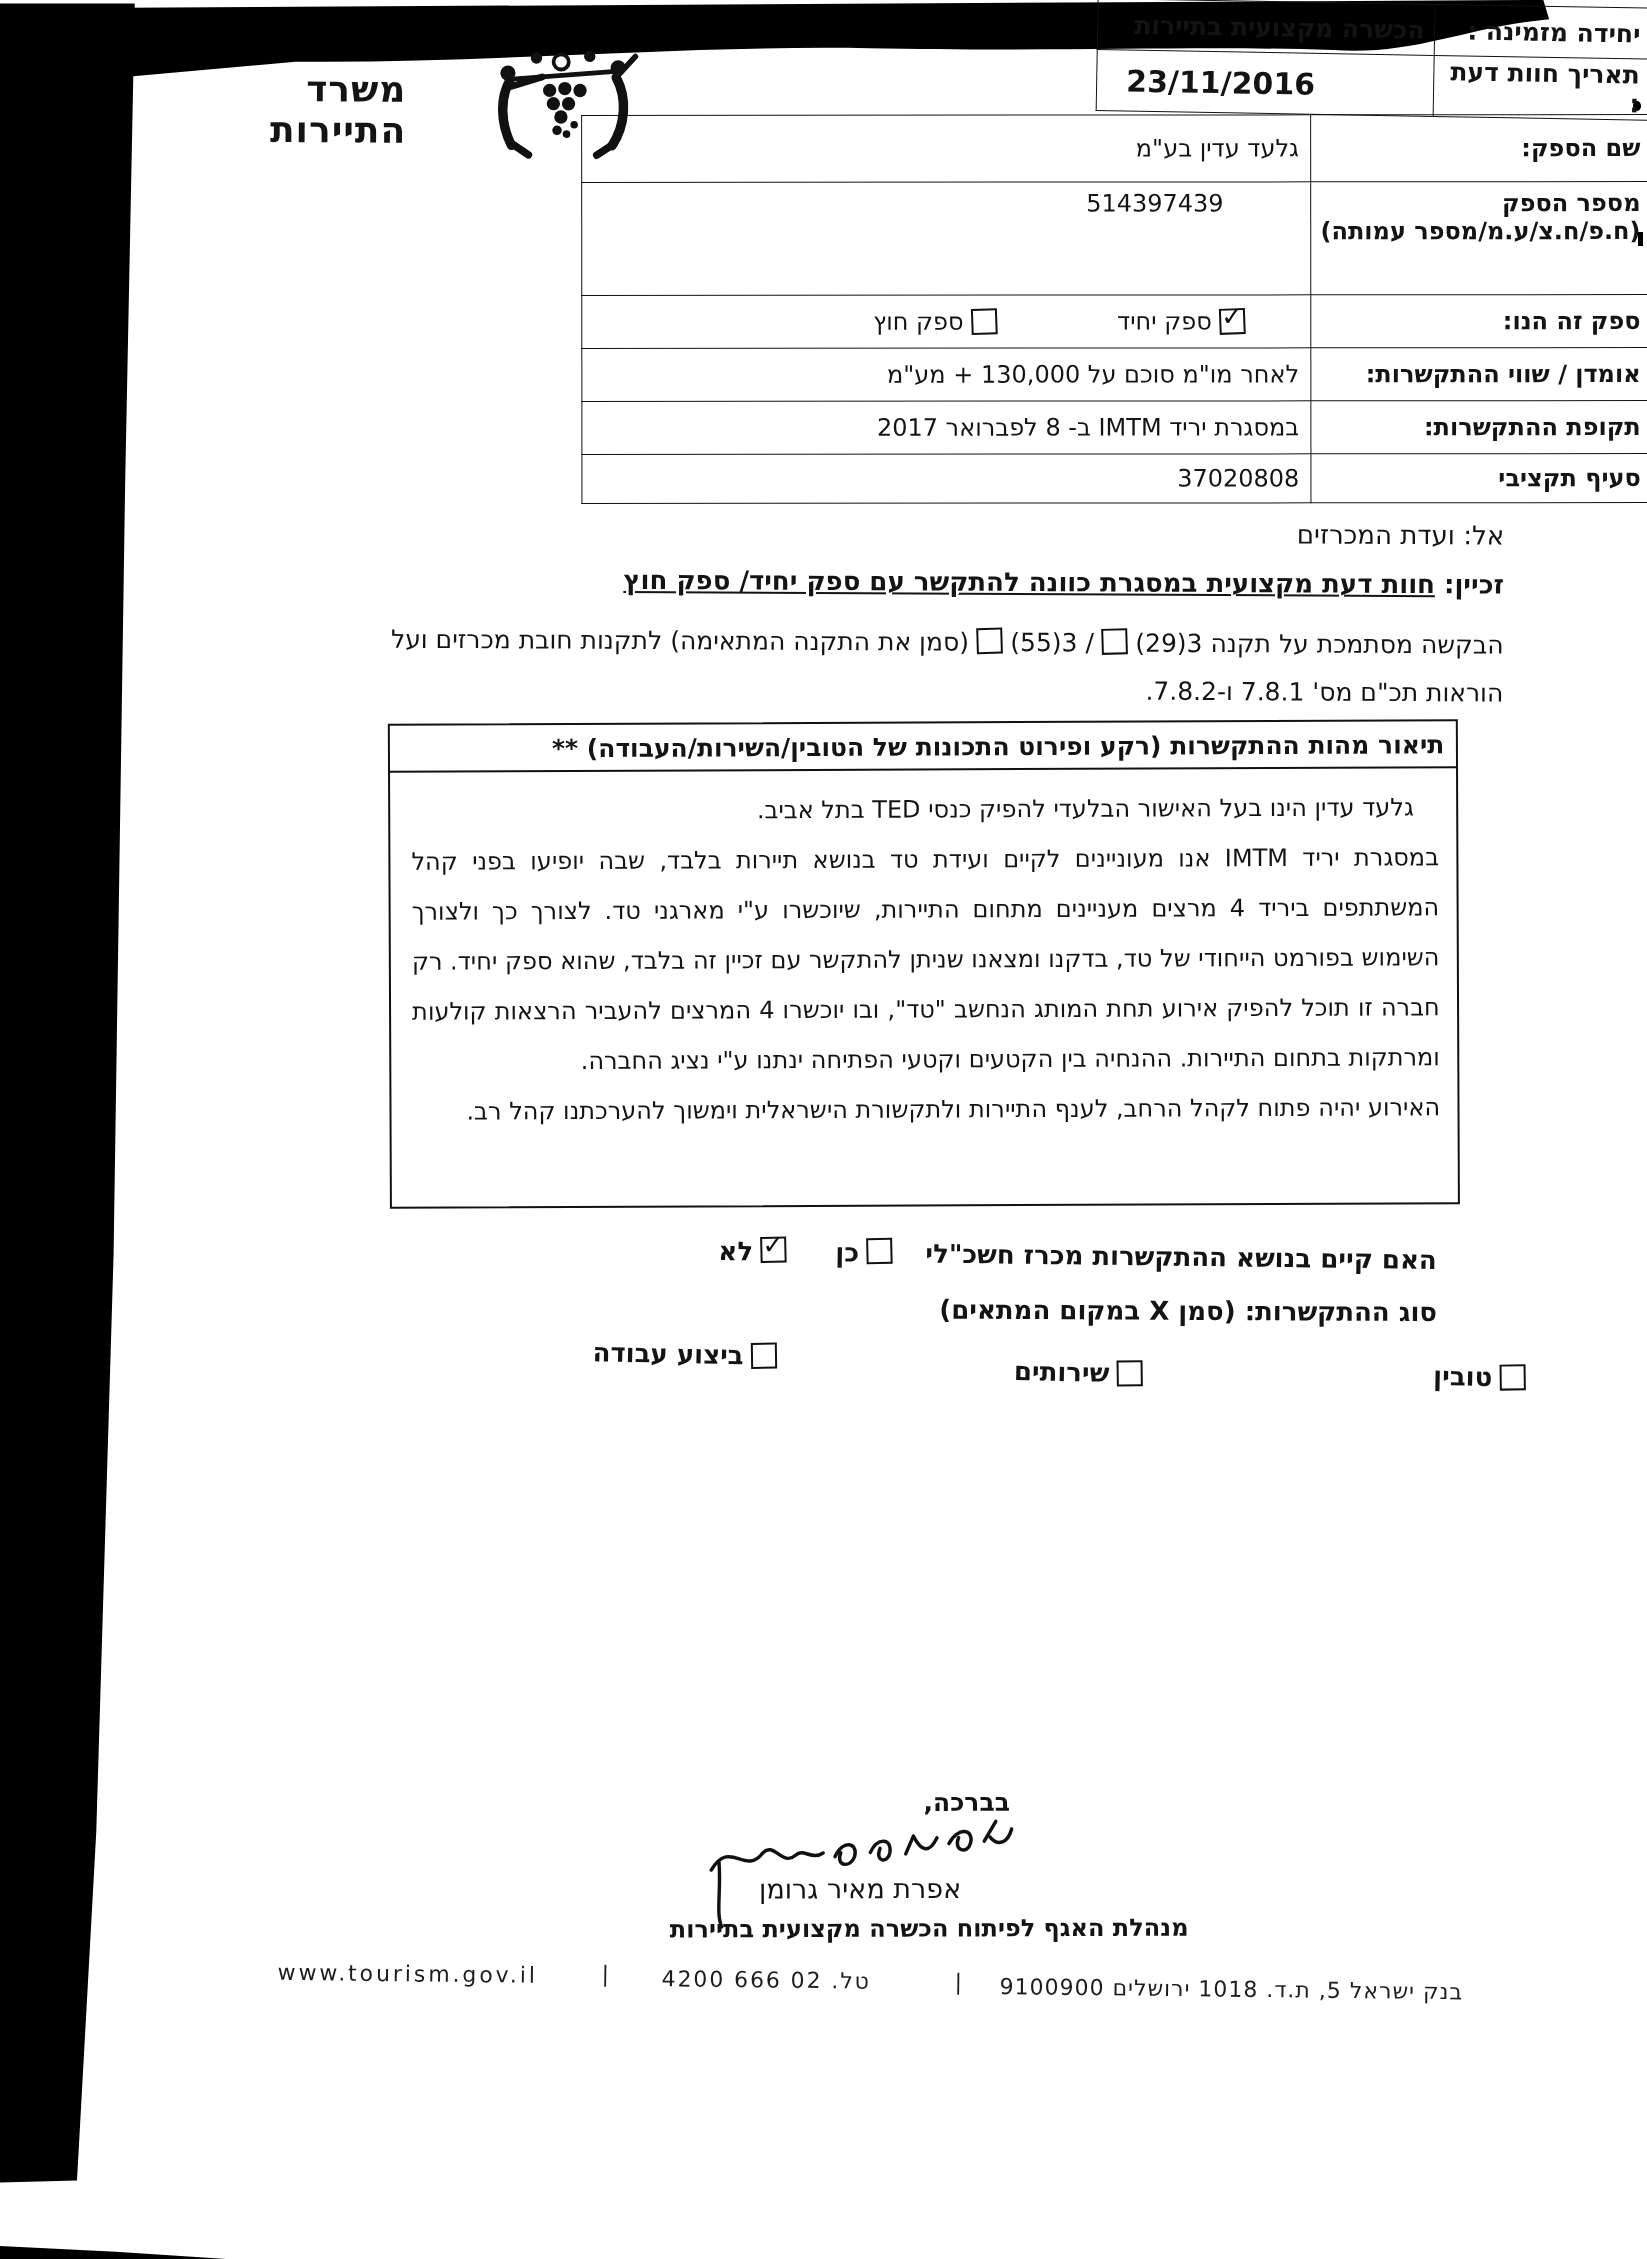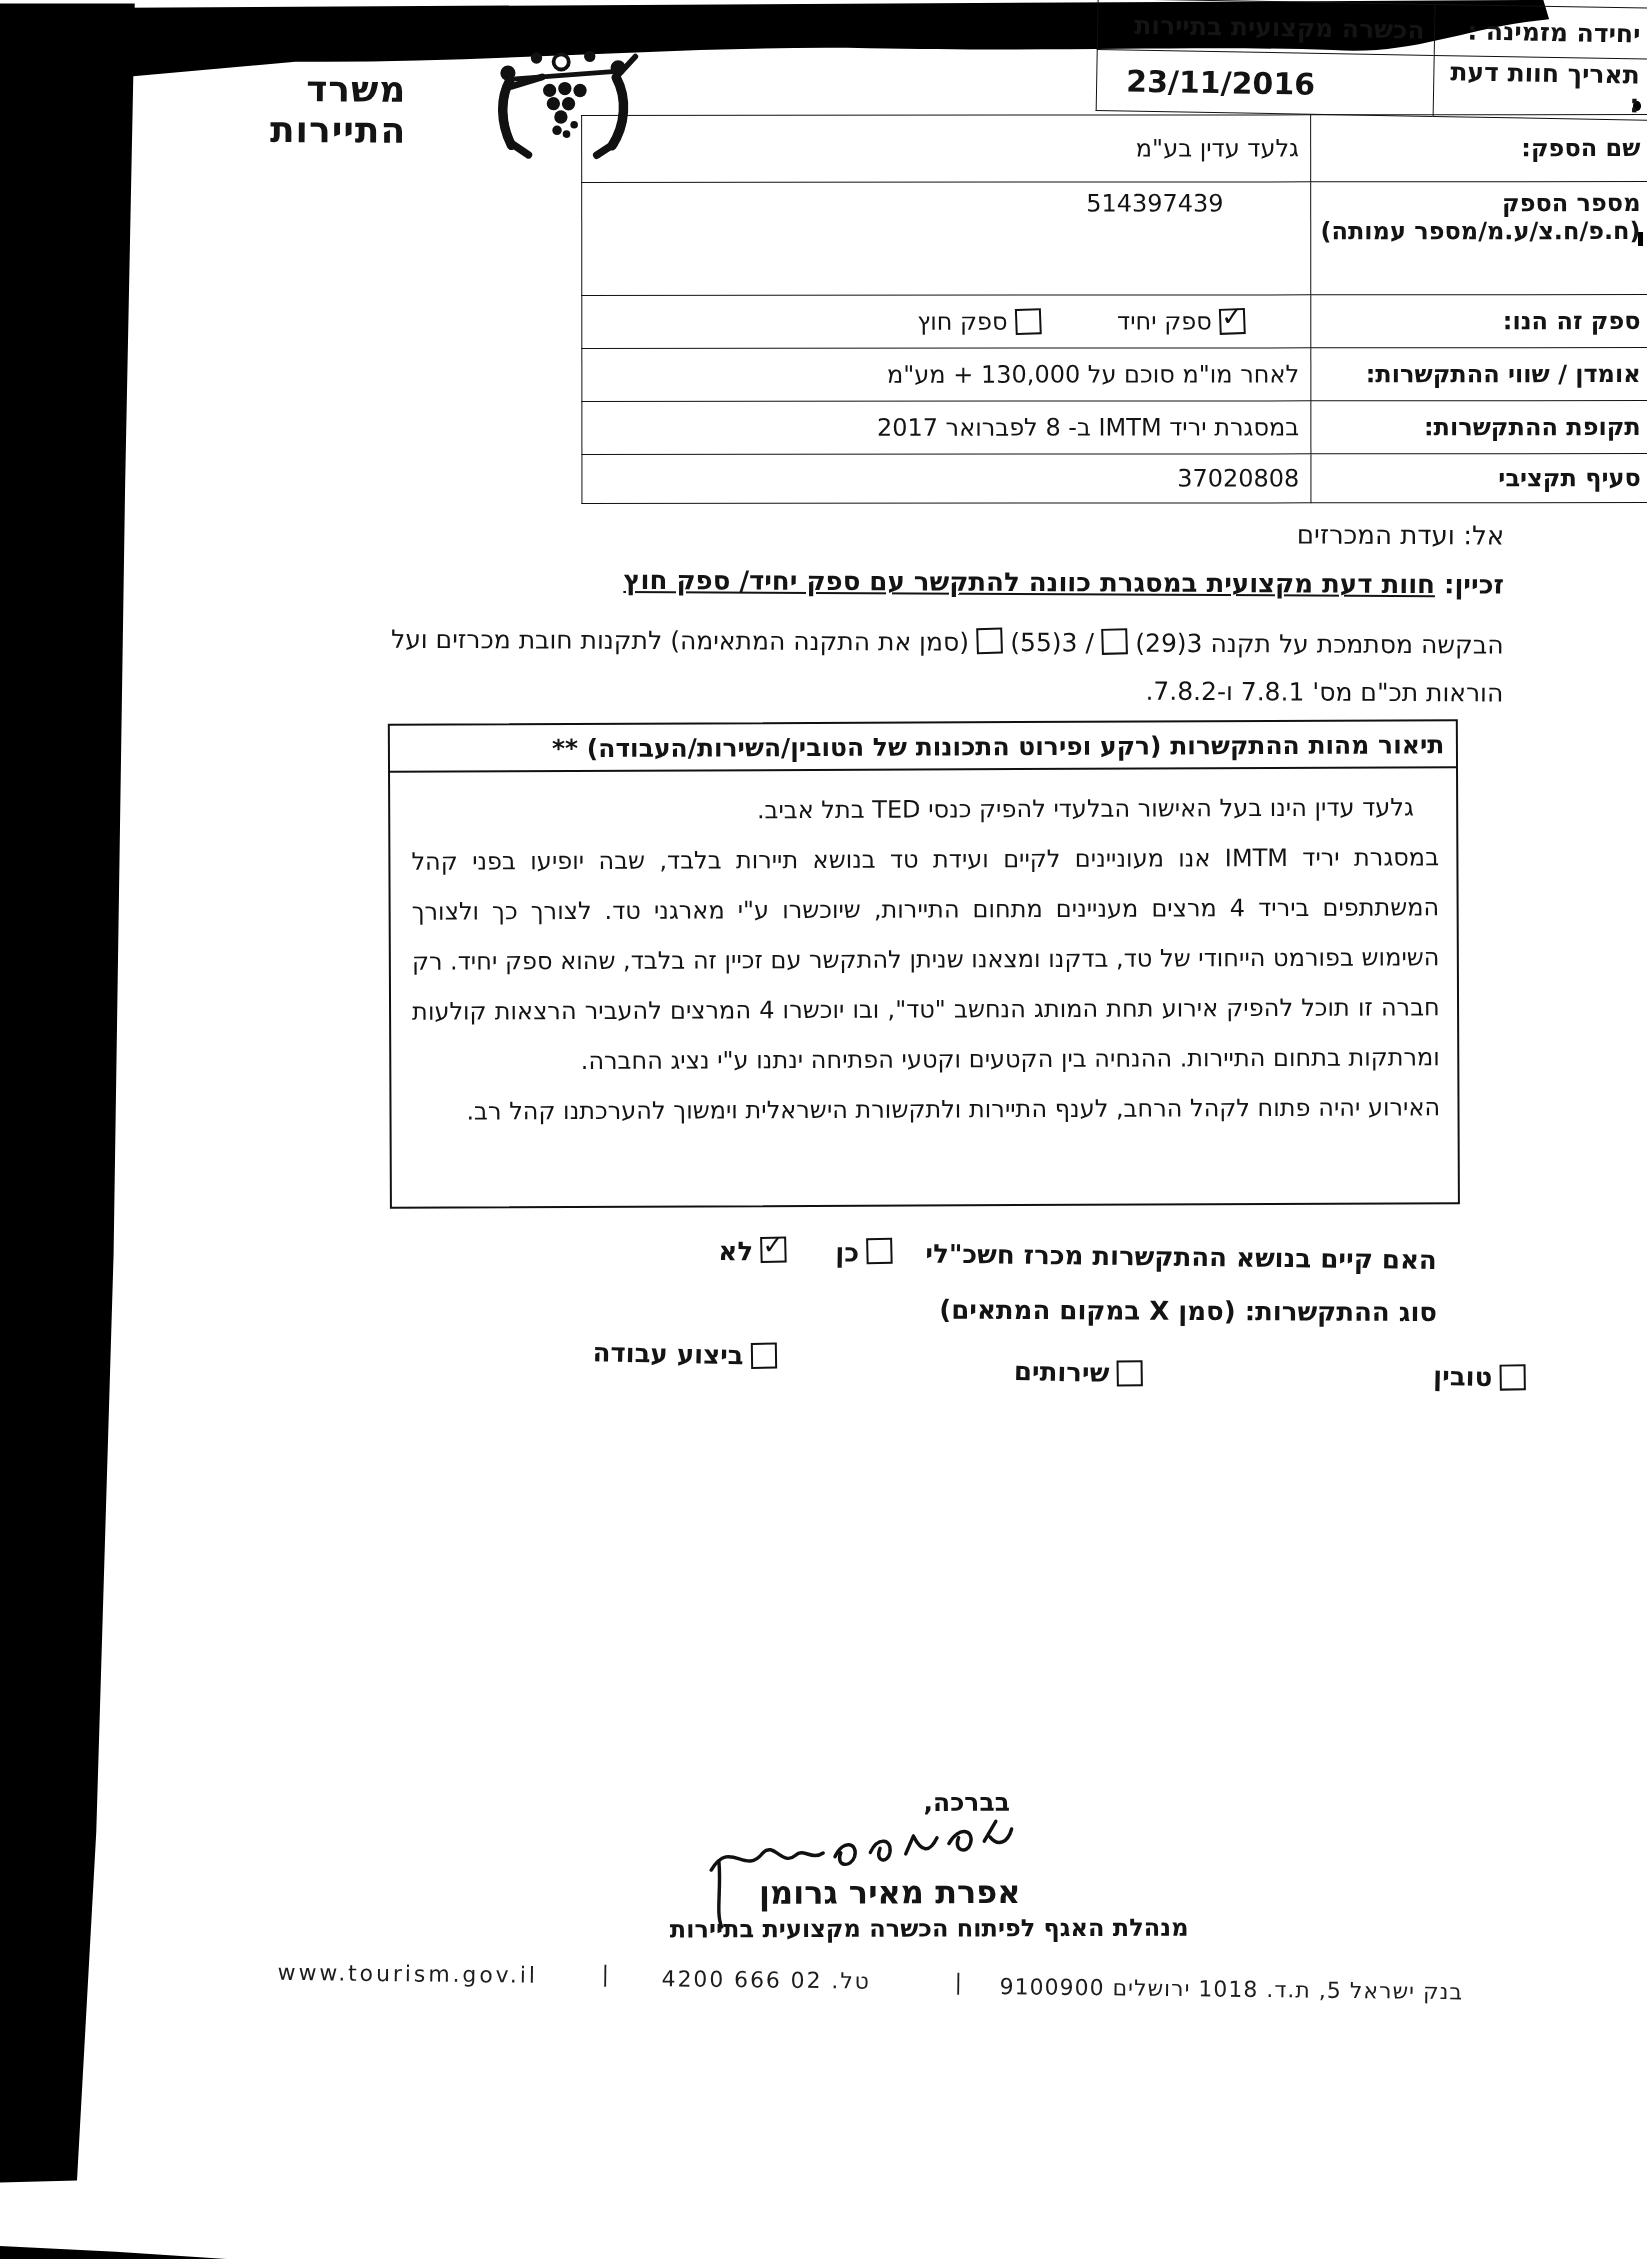--- a/index.html
+++ b/index.html
@@ -48,25 +48,25 @@
   .supplier-table td.sl{width:325px;font-weight:bold;text-align:right;padding:3.9px 9.7px 3.9px 3.9px;}
   .supplier-table td.sv{text-align:right;padding-right:11.6px;}
   .supplier-table tr.r1 td{height:58px;}
   .supplier-table tr.r2 td{height:101px;vertical-align:top;padding-top:7.7px;}
   .supplier-table tr.r2 td.sv{padding-right:87px;}
   .supplier-table tr.r3 td{height:44px;}
   .supplier-table tr.r4 td{height:44px;}
   .supplier-table tr.r5 td{height:44px;}
   .supplier-table tr.r6 td{height:41px;}
   .supplier-table .opts{display:flex;align-items:center;padding-right:46px;}
-  .supplier-table .opts .og{display:flex;align-items:center;margin-left:68px;text-align:center;}
+  .supplier-table .opts .og{display:flex;align-items:center;margin-left:112px;text-align:center;}
 
   .sig-closing{left:927px;top:1787px;font-size:25px;font-weight:bold;transform:rotate(-0.5deg);}
   .sig-scrawl{left:707px;top:1809px;width:319px;height:118px;transform:rotate(-1deg);}
-  .sig-name{left:763px;top:1873px;font-size:32px;font-weight:bold;transform:rotate(-0.5deg);}
+  .sig-name{left:763px;top:1873px;font-size:27px;font-weight:normal;transform:rotate(-0.5deg);}
   .sig-title{left:674px;top:1914px;font-size:24px;font-weight:bold;transform:rotate(-0.5deg);}
 
   .footer{left:0;top:1962px;width:1647px;height:48px;font-size:22px;color:#1d1d1d;transform:rotate(0.35deg);}
   .footer span{position:absolute;white-space:nowrap;}
   .f-web{left:282px;top:3.9px;letter-spacing:2.9px;direction:ltr;}
   .f-sep1{left:606px;top:1.9px;}
   .f-phone{left:666px;top:5.8px;direction:rtl;letter-spacing:1.9px;}
   .f-sep2{left:959px;top:5.8px;}
   .f-addr{left:1004px;top:9.7px;direction:rtl;letter-spacing:1px;}
 

